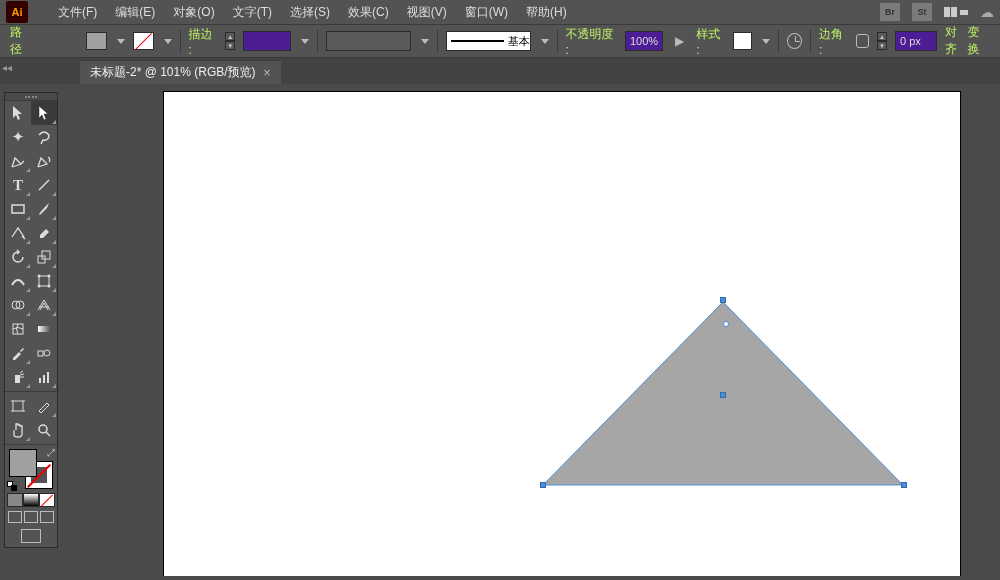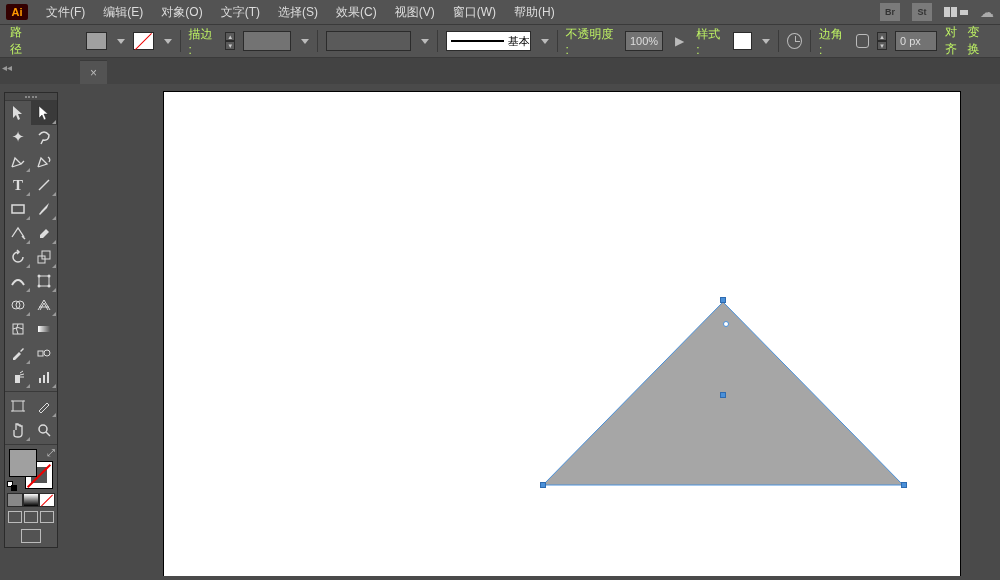--- a/index.html
+++ b/index.html
@@ -1,38 +1,38 @@
 <!DOCTYPE html>
 <html><head>
 <meta charset="utf-8">
 <style>
   * { box-sizing: border-box; margin: 0; padding: 0; font-family: "Microsoft YaHei", Arial, sans-serif; }
   body { width: 1000px; height: 580px; background: #4a4a4a; color: #ddd; font-size: 12px; overflow: hidden; position: relative; }
 
   
   .menubar { height: 24px; background: #535353; display: flex; align-items: center; padding: 0 6px; gap: 2px; }
-  .app-logo { width: 22px; height: 16px; background: #330000; color: #ff9a00; font-weight: bold; font-size: 11px; display: flex; align-items: center; justify-content: center; border-radius: 2px; margin-right: 8px; }
+  .app-logo { width: 22px; height: 22px; background: #330000; color: #ff9a00; font-weight: bold; font-size: 11px; display: flex; align-items: center; justify-content: center; border-radius: 2px; margin-right: 20px; }
   .menu-item { padding: 0 8px; height: 22px; display: flex; align-items: center; cursor: default; }
   .menu-right { margin-left: auto; display: flex; align-items: center; gap: 12px; }
   .menu-right .sq { width: 20px; height: 18px; background: #7a7a7a; display: flex; align-items: center; justify-content: center; font-size: 9px; font-weight: bold; color: #333; }
   .menu-right .sq.st { background: #7a7a7a; }
   .menu-right .layout-icon { display: flex; align-items: center; gap: 1px; }
   .menu-right .layout-icon span { width: 6px; height: 10px; background: #ccc; display: inline-block; }
   .menu-right .layout-icon .tri { width: 0; height: 0; border-left: 4px solid transparent; border-right: 4px solid transparent; border-top: 5px solid #ccc; margin-left: 2px; }
   .menu-right .cloud { font-size: 14px; color: #aaa; }
 
   
   .optbar { height: 34px; background: #535353; border-top: 1px solid #3a3a3a; border-bottom: 1px solid #3a3a3a; display: flex; align-items: center; padding: 0 10px; gap: 8px; font-size: 12px; }
   .optbar .label { color: #bef264; }
   .swatch { width: 22px; height: 18px; background: #a0a0a0; border: 1px solid #2b2b2b; display: inline-block; position: relative; }
   .swatch.none { background: #fff; }
   .swatch.none::after { content: ""; position: absolute; left: -2px; right: -2px; top: 50%; border-top: 1.5px solid #e00; transform: rotate(-45deg); }
   .dd-tri { width: 0; height: 0; border-left: 4px solid transparent; border-right: 4px solid transparent; border-top: 5px solid #bbb; margin-left: 2px; display: inline-block; }
   .sep { width: 1px; height: 22px; background: #3a3a3a; }
-  .field { height: 20px; background: #737373; border: 1px solid #2b2b2b; display: flex; align-items: center; padding: 0 4px; }
+  .field { height: 20px; background: #4c1d95; border: 1px solid #2b2b2b; display: flex; align-items: center; padding: 0 4px; }
   .field input { background: transparent; border: none; color: #ddd; width: 100%; font-size: 11px; outline: none; }
   .stroke-prev { width: 90px; height: 20px; background: #fff; display: flex; align-items: center; justify-content: center; color: #000; font-size: 11px; border: 1px solid #2b2b2b; padding-left:4px; }
   .stroke-prev .line { height: 2px; background: #000; flex: 1; margin-right: 4px; }
   .opacity-box { width: 40px; }
   .arrow-r { color: #bbb; padding: 0 4px; }
   .style-sw { width: 20px; height: 18px; background: #fff; border: 1px solid #2b2b2b; display: inline-block; }
   .round-icon { width: 16px; height: 16px; border: 1.5px solid #bbb; border-radius: 50%; position: relative; }
   .round-icon::before,.round-icon::after{content:"";position:absolute;background:#bbb;}
   .round-icon::before{left:7px;top:2px;width:1px;height:5px;}
   .round-icon::after{left:7px;top:7px;width:5px;height:1px;}
@@ -157,20 +157,21 @@
     </span>
   <div class="right-opts">
     <span class="label">对齐</span>
     <span class="label">变换</span>
   </div>
 </div>
 
 <div class="tabbar">
   <span class="collapse">◂◂</span>
   <div class="tab">
+    <span>未标题-2* @ 101% (RGB/预览)</span>
     <span class="close">×</span>
   </div>
 </div>
 
 <div class="tools">
   <div class="grip"></div>
   <div class="trow">
     <div class="tool">
         <svg viewBox="0 0 16 16">
           <path d="M3 1 L3 13 L6 10 L8 15 L10 14 L8 9 L12 9 Z" fill="#ddd"></path>

